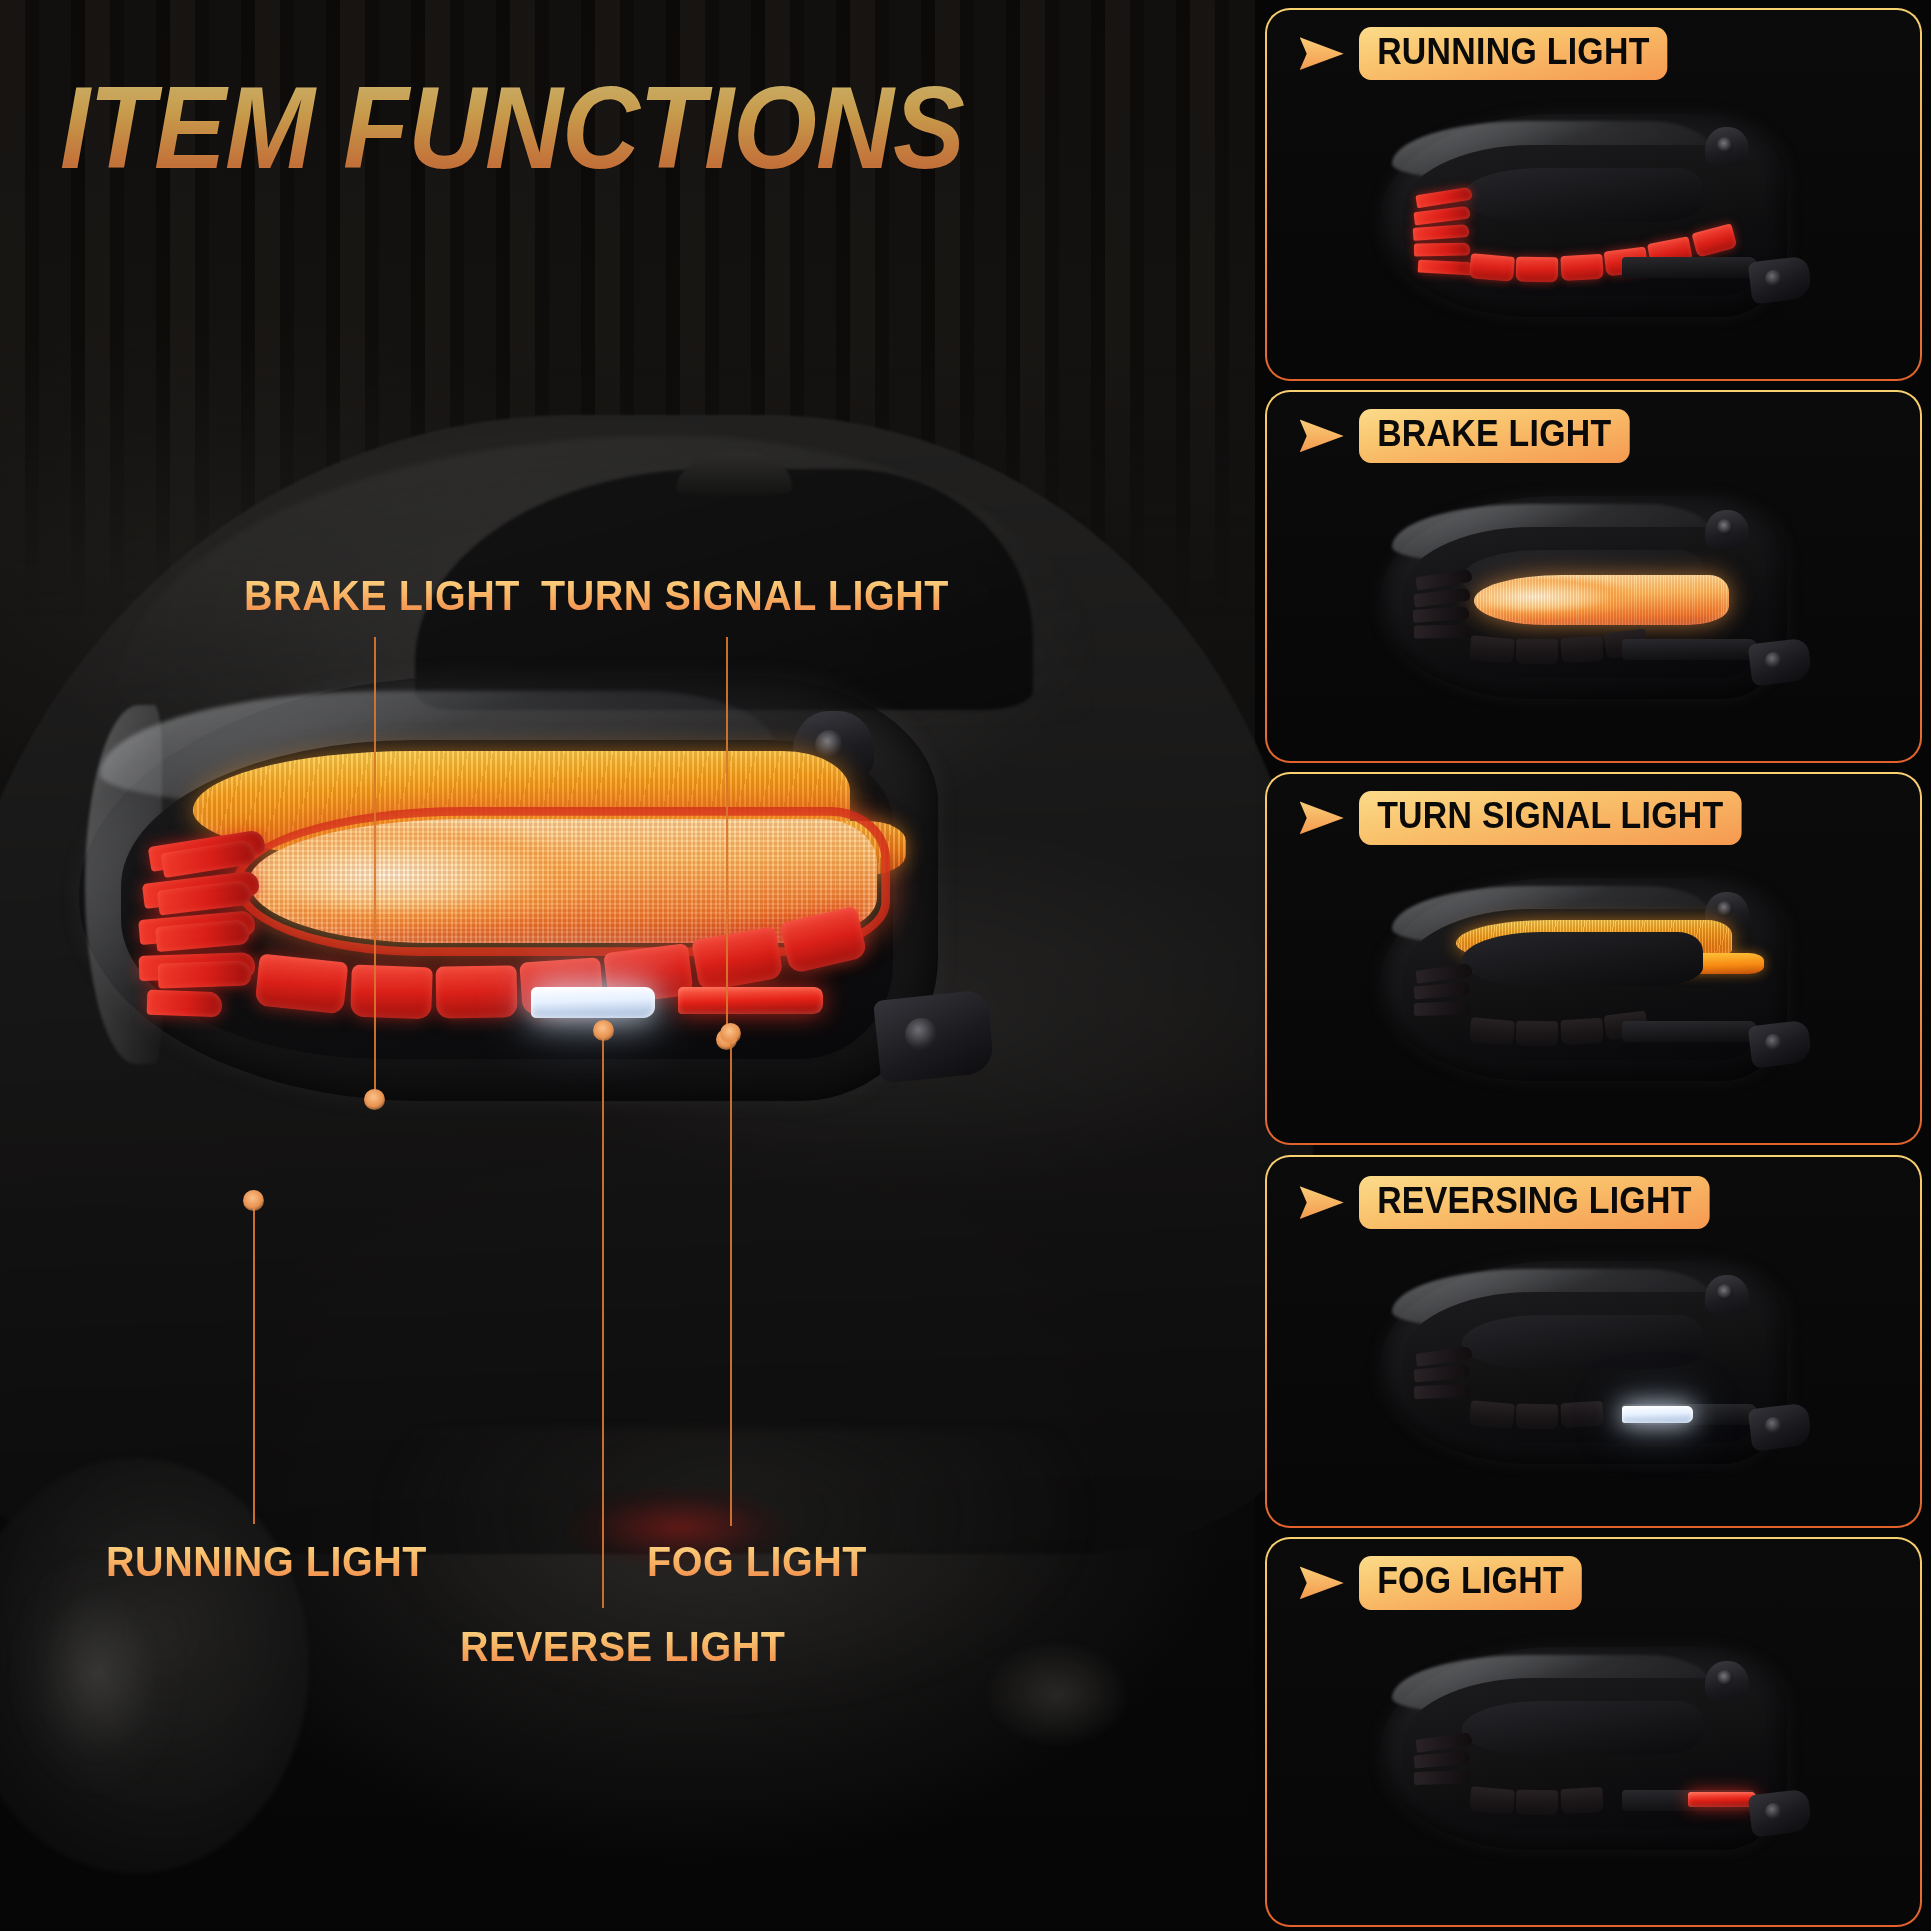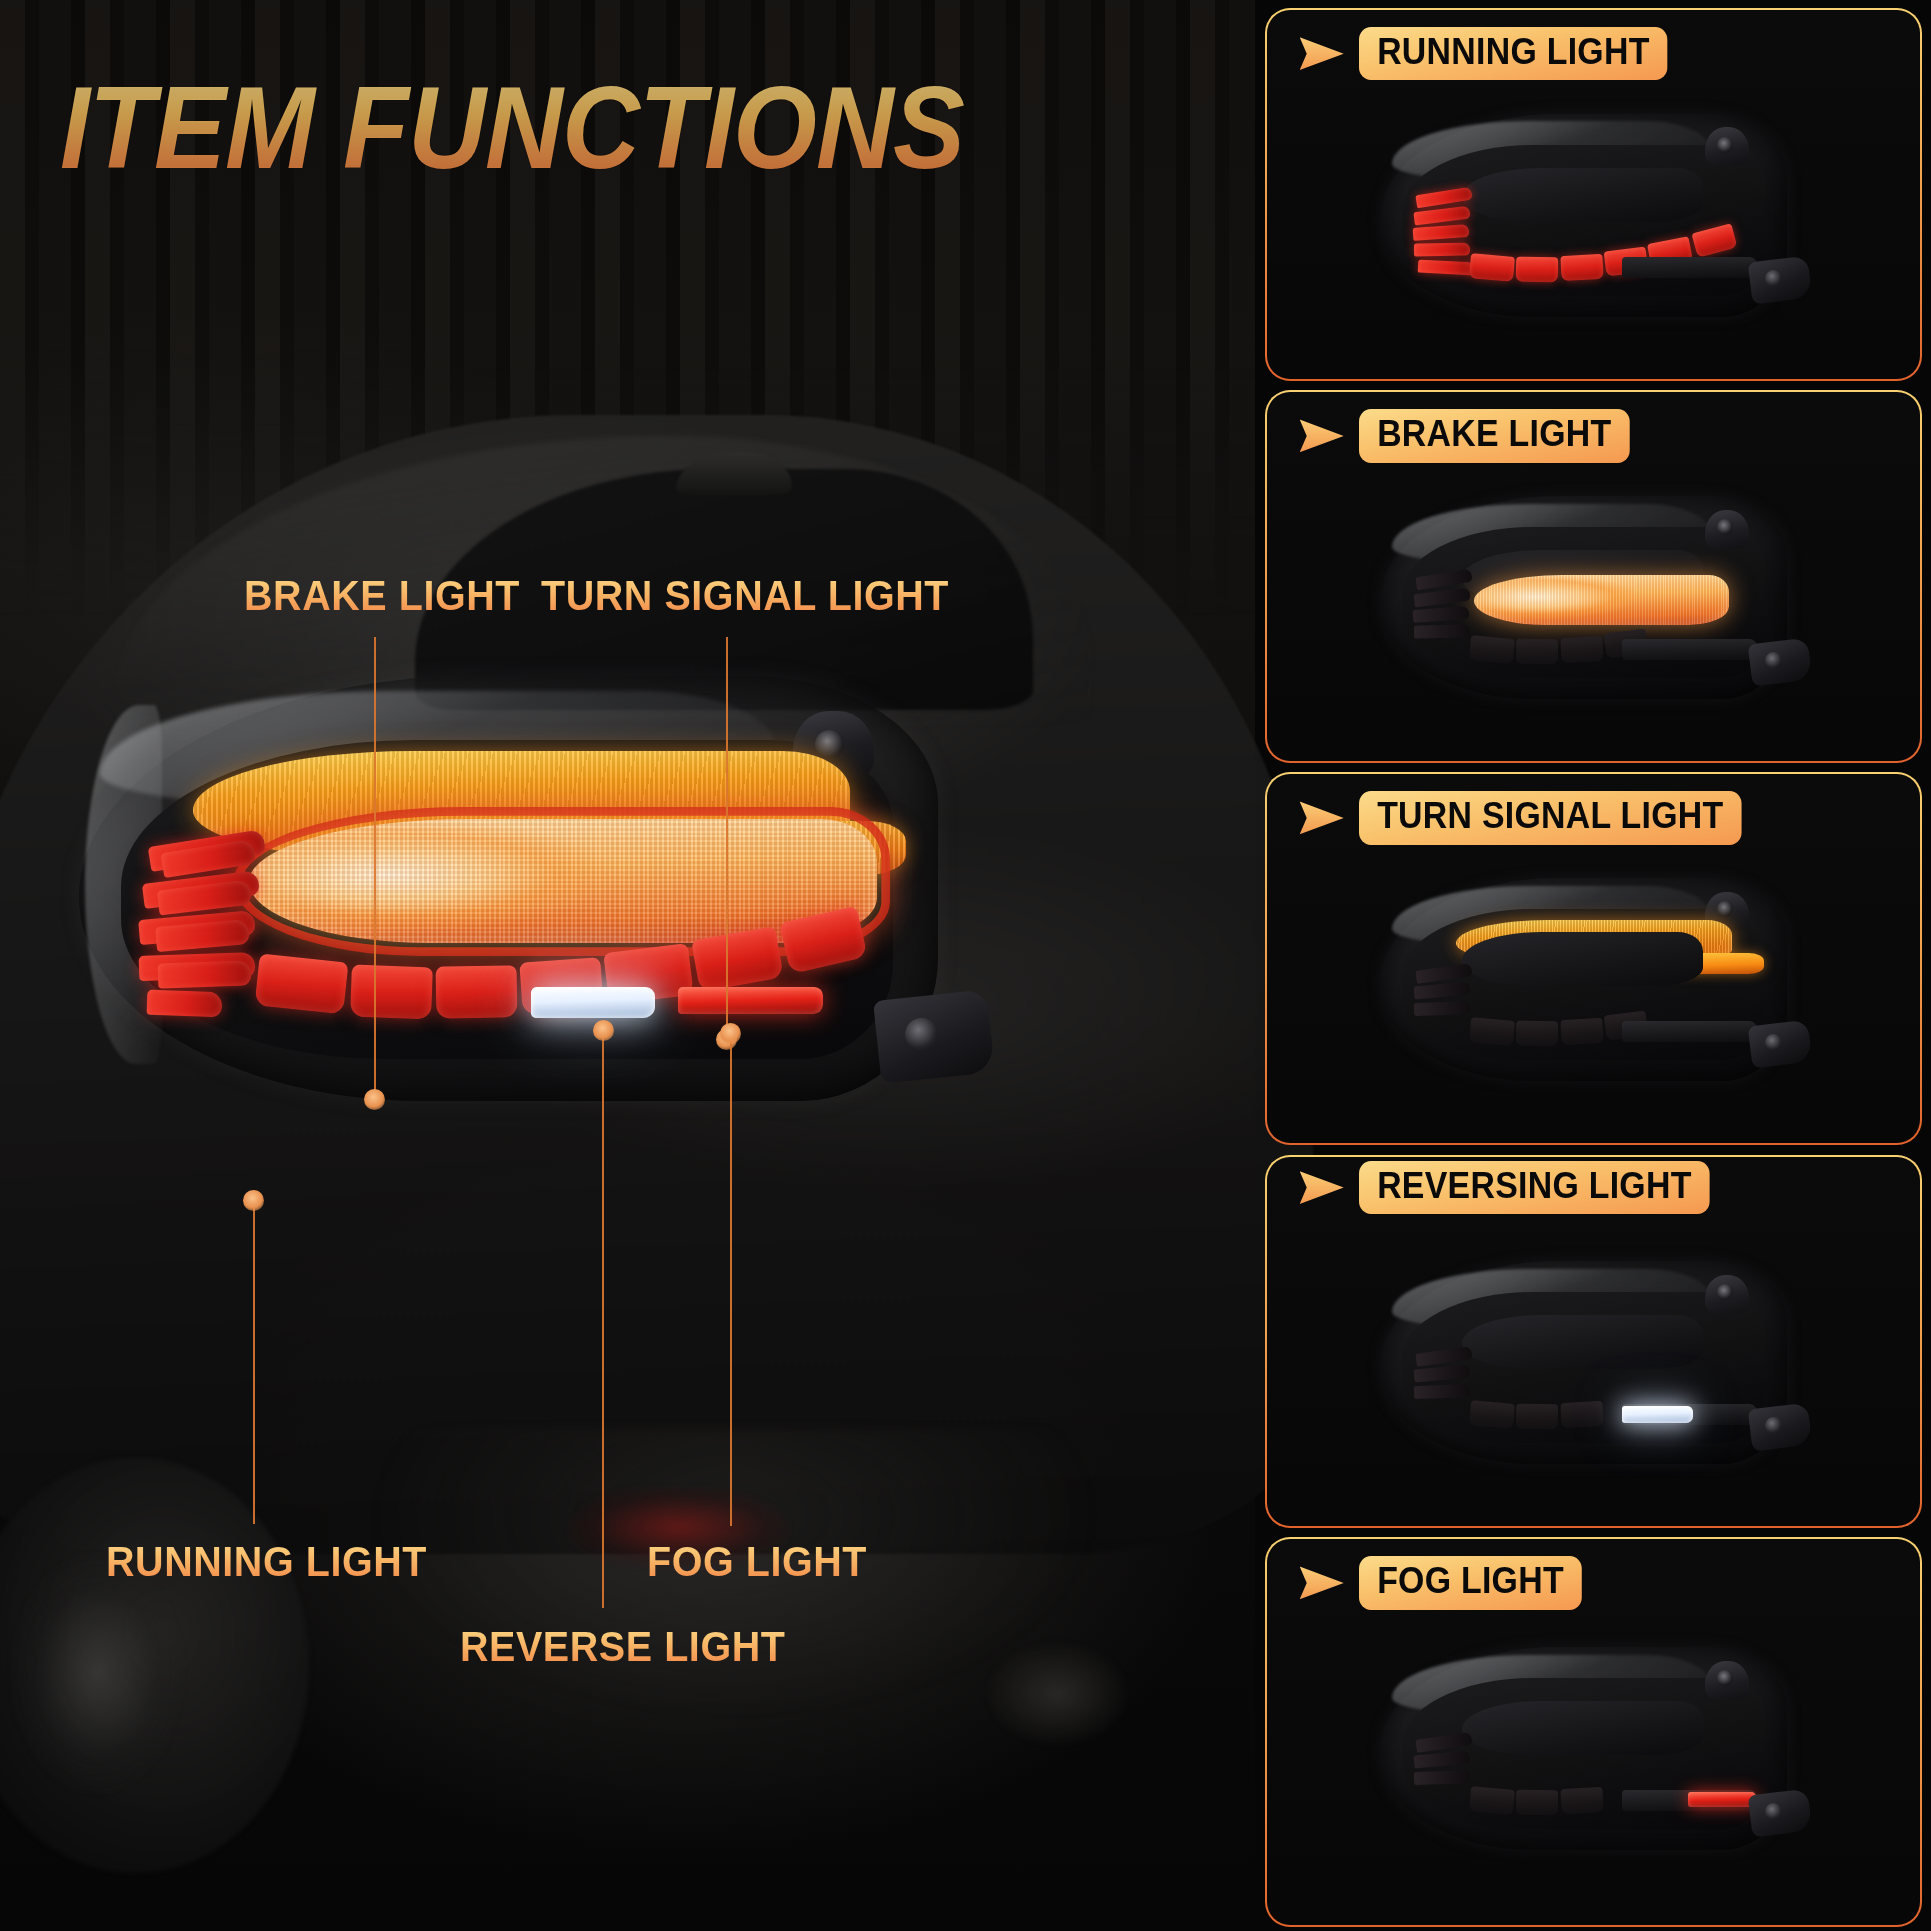--- a/index.html
+++ b/index.html
@@ -516,21 +516,21 @@
         <div class="t-seg d" style="left:135px; top:143px; width:42px; transform:rotate(1deg);"></div>
         <div class="t-seg d" style="left:180px; top:141px; width:42px; transform:rotate(-3deg);"></div>
         <div class="t-seg d" style="left:224px; top:135px; width:42px; transform:rotate(-7deg);"></div>
         <div class="t-darkplate"></div>
         <div class="t-bracket"></div>
         <div class="t-bracket-hole"></div>
       </div>
     </div>
 
     <div class="panel p" style="top:1155px; height:369px;">
-      <div class="chip-row" style="top:4px;">
+      <div class="chip-row" style="top:19px;">
         <div class="arrow-icon"></div>
         <div class="chip">REVERSING LIGHT</div>
       </div>
       <div class="thumb" style="left:114px; top:104px;">
         <div class="t-lens"></div>
         <div class="t-hl"></div>
         <div class="t-housing"></div>
         <div class="t-mount"></div>
         <div class="t-mount-hole"></div>
         <div class="t-innerwave"></div>

